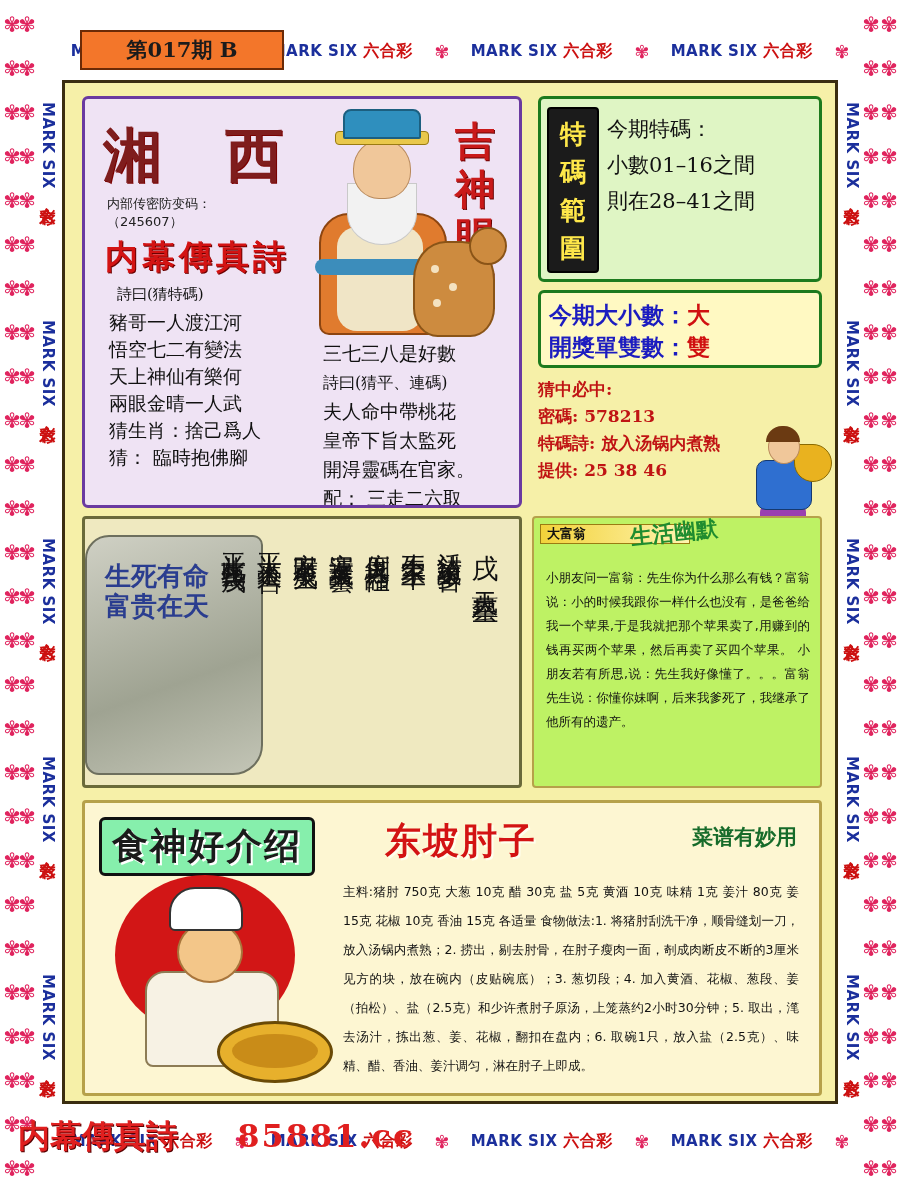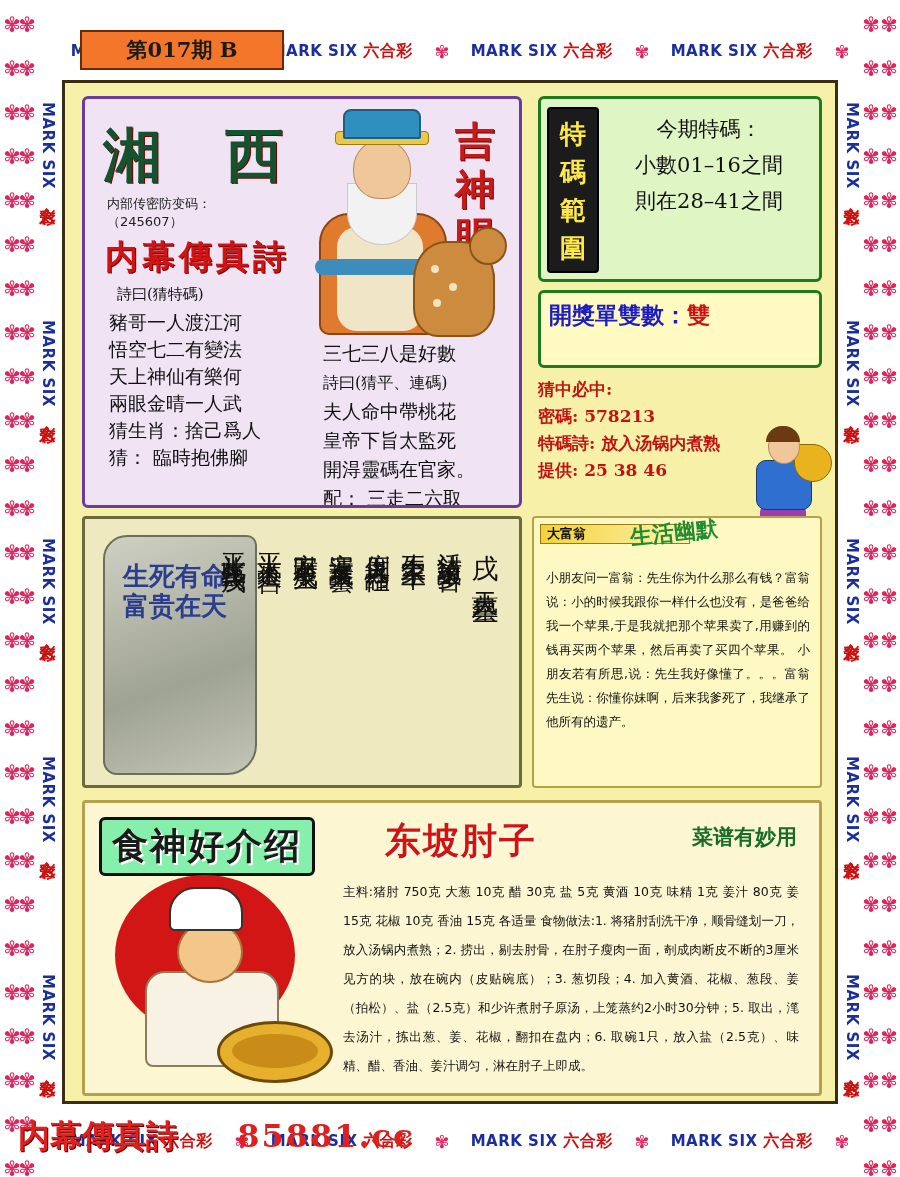--- a/index.html
+++ b/index.html
@@ -56,21 +56,21 @@
   .card{
     position:absolute;box-sizing:border-box;
   }
   .c-left{
     left:82px;top:96px;width:440px;height:412px;
     background:#efe3f4;border:3px solid #6a3aa0;border-radius:6px;
     overflow:hidden;
   }
   .xiangxi{
     position:absolute;left:18px;top:18px;
-    font-size:58px;font-weight:bold;color:#14532d;
+    font-size:58px;font-weight:bold;color:#7f1d1d;
     font-family:"DejaVu Serif","Liberation Serif",serif;
     letter-spacing:22px;
     text-shadow:1px 1px 0 #7a0000;
   }
   .sub-secret{
     position:absolute;left:22px;top:96px;
     font-size:13px;color:#222;
   }
   .sub-secret2{position:absolute;left:22px;top:114px;font-size:13px;color:#222;}
   .neimu{
@@ -117,21 +117,21 @@
   }
   .tema-vert{
     position:absolute;left:6px;top:8px;width:52px;height:166px;
     background:#1b1b1b;border:2px solid #000;border-radius:4px;
     color:#ffe84a;font-weight:bold;font-size:26px;text-align:center;
     line-height:38px;padding-top:6px;box-sizing:border-box;
     font-family:"DejaVu Serif","Liberation Serif",serif;
   }
   .tema-text{
     position:absolute;left:66px;top:12px;right:8px;
-    font-size:21px;line-height:36px;color:#111;text-align:center;
+    font-size:21px;line-height:36px;color:#111;
     font-family:"DejaVu Serif","Liberation Serif",serif;
   }
   .daxiao-box{
     position:absolute;left:538px;top:290px;width:284px;height:78px;
     background:#fff9c2;border:3px solid #1d7a1d;border-radius:6px;box-sizing:border-box;
     padding:6px 8px;
   }
   .daxiao-line{
     font-size:23px;font-weight:bold;color:#1c1cc0;
     font-family:"DejaVu Serif","Liberation Serif",serif;
@@ -149,43 +149,43 @@
   .tp-hair{position:absolute;left:26px;top:-4px;width:34px;height:16px;background:#6b3a12;border-radius:16px 16px 0 0;}
   .tp-body{position:absolute;left:16px;top:30px;width:54px;height:48px;background:#2f6fd0;border-radius:10px;border:1px solid #16396f;}
   .tp-legs{position:absolute;left:20px;top:76px;width:46px;height:42px;background:#9a3fb0;border-radius:6px;}
   .tp-horn{position:absolute;left:54px;top:14px;width:36px;height:36px;background:#e9b21f;border-radius:0 50% 50% 50%;border:1px solid #8a6a00;}
   
   .c-stone{
     left:82px;top:516px;width:440px;height:272px;
     background:#efe9c0;border:3px solid #6a6a3a;border-radius:4px;overflow:hidden;
   }
   .stone{
-    position:absolute;left:18px;top:16px;width:150px;height:236px;
+    position:absolute;left:0;top:16px;width:150px;height:236px;
     background:linear-gradient(160deg,#cfd0c4,#9fa392 60%,#c3c5b6);
-    border-radius:24px 10px 30px 14px;border:2px solid #6d6f5e;
+    border-radius:24px 10px 30px 14px;border:2px solid #6d6f5e;padding-left:24px;
   }
   .stone-glyph{
     position:absolute;left:18px;top:24px;width:120px;height:190px;
     color:#2a3d8f;font-size:26px;line-height:30px;font-weight:bold;
     font-family:"DejaVu Serif","Liberation Serif",serif;
   }
   .vpoem{
     position:absolute;right:16px;top:14px;
     display:flex;flex-direction:row-reverse;gap:0px;
   }
   .vcol{
     writing-mode:vertical-rl;text-orientation:upright;
     font-size:25px;line-height:36px;letter-spacing:3px;color:#111;
     font-family:"DejaVu Serif","Liberation Serif",serif;
     height:238px;
   }
   .vcol.big{font-size:27px;}
   .c-joke{
     left:532px;top:516px;width:290px;height:272px;
-    background:#fef9c3;border:2px solid #b6a14a;border-radius:4px;overflow:hidden;
+    background:#bef264;border:2px solid #b6a14a;border-radius:4px;overflow:hidden;
   }
   .joke-tag{
     position:absolute;left:6px;top:6px;width:150px;height:20px;
     background:linear-gradient(90deg,#f2d23a,#fff4b0);
     border:1px solid #9a7b12;
     font-size:13px;font-weight:bold;color:#111;text-align:left;padding-left:6px;
     box-sizing:border-box;line-height:18px;
   }
   .joke-title{
     position:absolute;left:96px;top:0px;
@@ -449,20 +449,23 @@
     <div class="tema-vert">特碼範圍</div>
     <div class="tema-text">
       <div>今期特碼：</div>
       <div>小數01–16之間</div>
       <div>則在28–41之間</div>
     </div>
   </div>
 
   <div class="card daxiao-box">
     <div class="daxiao-line">
+      <span>今期大小數：</span><span class="hl">大</span>
+    </div>
+    <div class="daxiao-line">
       <span>開獎單雙數：</span><span class="hl">雙</span>
     </div>
   </div>
 
   <div class="card guess-box">
     <div>猜中必中:</div>
     <div>
       <span>密碼:</span>
       <span>578213</span>
     </div>

